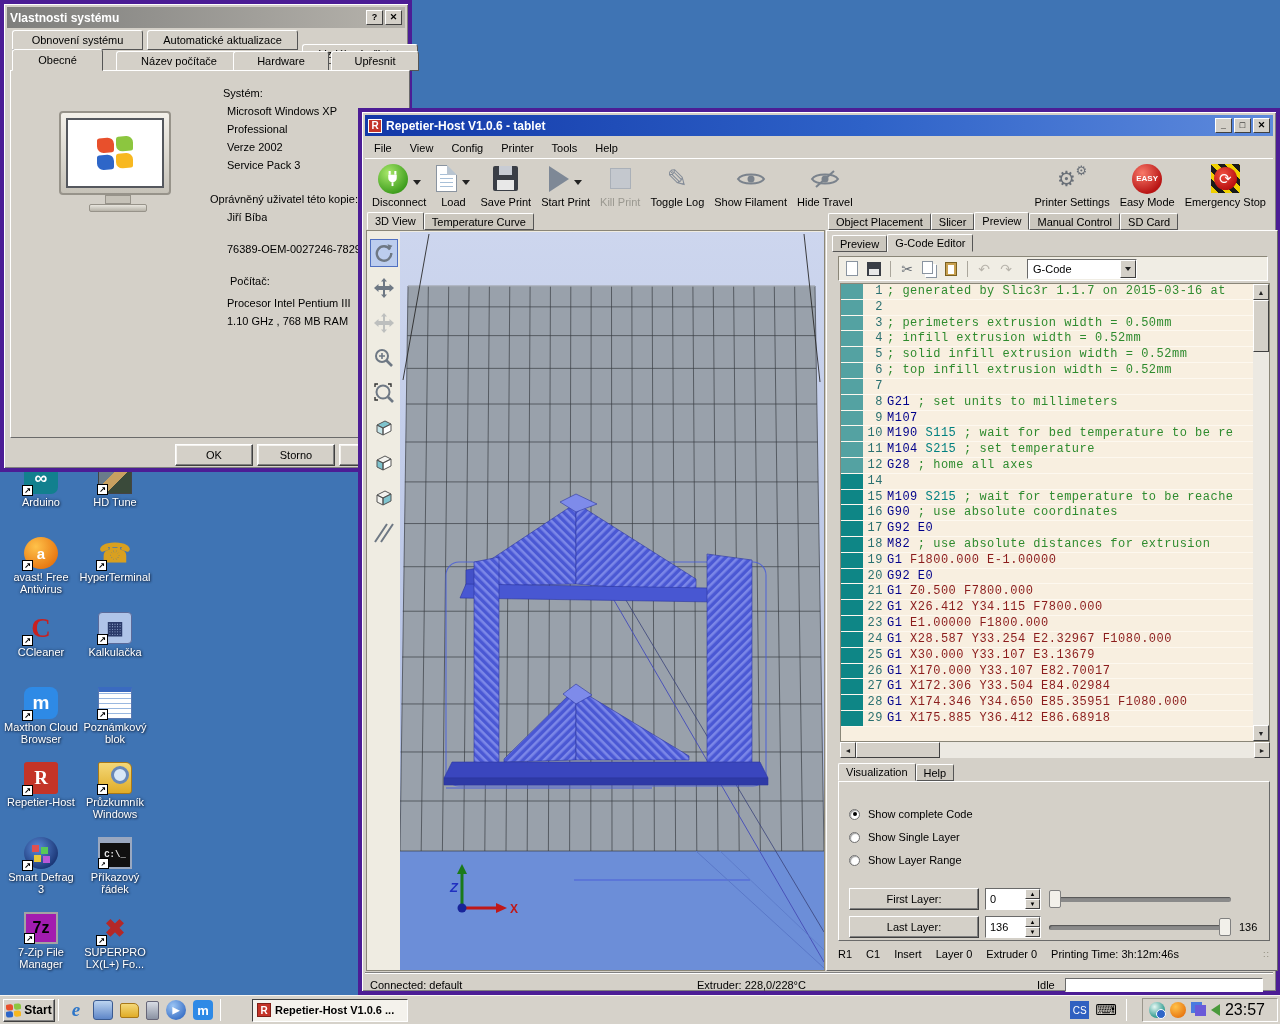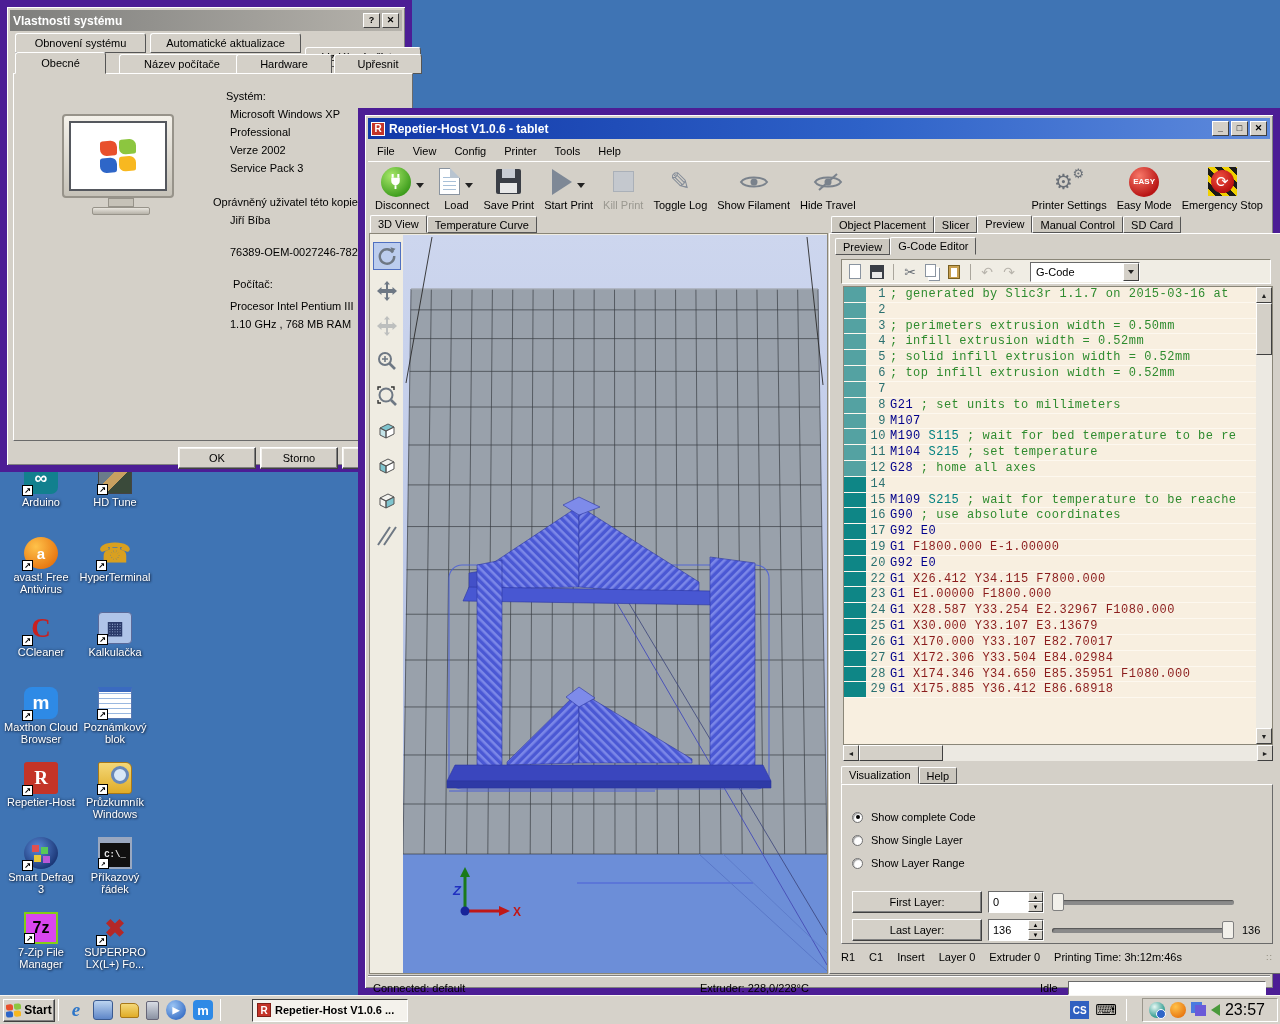--- a/index.html
+++ b/index.html
@@ -23,26 +23,26 @@
   .g-ccleaner{color:#C82020;font-size:27px;font-family:"Liberation Serif",serif;}
   .g-calc{background:#AFC4E8;border:1px solid #5A6A9A;border-radius:4px;color:#2A3A6A;font-size:18px;}
   .g-maxthon{background:#2E8AE6;border-radius:8px;color:#fff;font-size:19px;}
   .g-notepad{background:repeating-linear-gradient(0deg,#fff 0 4px,#9AB8E0 4px 5px);border:1px solid #5A78B0;border-top:5px solid #3A6AC0;}
   .g-repetier{background:#C43428;border-radius:3px;color:#fff;font-size:19px;font-family:"Liberation Serif",serif;}
   .g-explorer{background:linear-gradient(#F4D878,#E0AC28);border:1px solid #A87818;border-radius:2px 6px 3px 3px;position:relative;}
   .g-explorer::after{content:'';position:absolute;right:2px;top:3px;width:12px;height:12px;border:3px solid #6888B8;border-radius:50%;background:#D8E8F8;}
   .g-defrag{background:radial-gradient(circle at 40% 35%,#5A8AD8,#16306E 80%);border-radius:50%;position:relative;}
   .g-defrag::after{content:'';position:absolute;left:8px;top:8px;width:7px;height:7px;background:#E05050;box-shadow:9px 2px 0 #58C858,2px 10px 0 #E8C838,11px 11px 0 #B858D8;}
   .g-cmd{background:#101010;border:2px solid #9AA8C0;border-top:6px solid #9AA8C0;color:#E8E8E8;font-family:"Liberation Mono",monospace;font-size:9px;letter-spacing:0;}
-  .g-sevenzip{background:#d946ef;border:2px solid #84cc16;color:#000;font-size:16px;}
+  .g-sevenzip{background:#a21caf;border:2px solid #a3a3a3;color:#000;font-size:16px;}
   .g-superpro{color:#B42828;font-size:25px;}
 
   
   .cwin { position:absolute; background:#D4D0C8;
-    border:7px solid #4c1d95; box-shadow:inset 1px 1px 0 #fff, inset -1px -1px 0 #808080, inset 2px 2px 0 #D4D0C8; }
+    border:4px solid #4c1d95; box-shadow:inset 1px 1px 0 #fff, inset -1px -1px 0 #808080, inset 2px 2px 0 #D4D0C8; }
   .tbar { position:absolute; left:3px; right:3px; top:3px; height:21px; display:flex;
     align-items:center; padding:0 3px; color:#fff; font-weight:bold; font-size:12px; }
   .tbar.inactive { background:linear-gradient(90deg,#7E7E7C,#B6B3AC); }
   .tbar.active { background:linear-gradient(90deg,#1238A8,#2E62C8 55%,#5E8ADC); }
   .tctl { margin-left:auto; display:flex; gap:2px; }
   .tbtn2 { width:17px; height:15px; background:#D4D0C8; border:1px solid;
     border-color:#fff #404040 #404040 #fff; font-size:9px; font-weight:bold; color:#000;
     display:flex; align-items:center; justify-content:center; line-height:1; }
 
   
@@ -215,21 +215,21 @@
   .q-folder { background:linear-gradient(#F4D878,#E0AC28); border:1px solid #A87818; border-radius:2px 5px 2px 2px; width:19px; height:15px; }
   .q-dev { background:linear-gradient(#D8DCE4,#8A92A2); border:1px solid #667; width:13px; height:19px; border-radius:2px; }
   .q-mp { background:radial-gradient(circle at 35% 30%,#9AC4F4,#1E58B8); border-radius:50%; color:#fff; font-size:9px; }
   .q-mx { background:#2E8AE6; border-radius:4px; color:#fff; font-size:13px; }
   #taskbtn { margin-left:28px; width:156px; height:23px; background:#F4F2EC; border:1px solid;
     border-color:#404040 #fff #fff #404040; display:flex; align-items:center; padding:0 4px; gap:4px; font-weight:bold; }
   #taskbtn .ric { width:14px; height:14px; background:#C43428; border:1px solid #802018; color:#fff;
     font-size:10px; font-weight:bold; display:flex; align-items:center; justify-content:center; flex:none; }
   #taskbtn span { white-space:nowrap; overflow:hidden; }
   #tray-left { margin-left:auto; display:flex; align-items:center; gap:6px; }
-  #lang { width:19px; height:18px; background:#3060C0; color:#fff; font-size:10px; font-weight:bold;
+  #lang { width:19px; height:18px; background:#3060C0; color:#fff; font-size:10px; font-weight:normal;
     display:flex; align-items:center; justify-content:center; }
   #kbd { font-size:15px; }
   #traybox { display:flex; align-items:center; gap:5px; height:24px; border:1px solid;
     border-color:#9A968C #fff #fff #9A968C; padding:0 8px 0 6px; margin:0 2px 0 6px; }
   .tri { width:16px; height:16px; border-radius:50%; }
   .t-ball { background:radial-gradient(circle at 35% 30%,#E8F8F4,#2E9A8E 70%); position:relative; }
   .t-ball::after { content:''; position:absolute; right:-1px; bottom:-1px; width:8px; height:8px; border-radius:50%; background:#2E66C8; border:1px solid #fff; }
   .t-avast { background:radial-gradient(circle at 35% 30%,#FFC24A,#E87812 75%); }
   .t-net { border-radius:0; background:#6A5AD8; box-shadow:-4px -3px 0 #4A7AE0; margin-left:4px; width:11px; height:11px; }
   .t-vol { border-radius:0; width:0; height:0; border:6px solid transparent; border-right:9px solid #4A9A3C; border-left:0; }
@@ -773,27 +773,37 @@
               <div class="lnum">16</div>
               <div class="ltxt"><span class="tk-cmd">G90 </span><span class="tk-cmt">; use absolute coordinates</span></div>
             </div>
             <div class="crow">
               <div class="gut"></div>
               <div class="lnum">17</div>
               <div class="ltxt"><span class="tk-cmd">G92 E0</span></div>
             </div>
             <div class="crow">
               <div class="gut"></div>
+              <div class="lnum">18</div>
+              <div class="ltxt"><span class="tk-cmd">M82 </span><span class="tk-cmt">; use absolute distances for extrusion</span></div>
+            </div>
+            <div class="crow">
+              <div class="gut"></div>
               <div class="lnum">19</div>
               <div class="ltxt"><span class="tk-cmd">G1 </span><span class="tk-prm">F1800.000 E-1.00000</span></div>
             </div>
             <div class="crow">
               <div class="gut"></div>
               <div class="lnum">20</div>
               <div class="ltxt"><span class="tk-cmd">G92 E0</span></div>
+            </div>
+            <div class="crow">
+              <div class="gut"></div>
+              <div class="lnum">21</div>
+              <div class="ltxt"><span class="tk-cmd">G1 </span><span class="tk-prm">Z0.500 F7800.000</span></div>
             </div>
             <div class="crow">
               <div class="gut"></div>
               <div class="lnum">22</div>
               <div class="ltxt"><span class="tk-cmd">G1 </span><span class="tk-prm">X26.412 Y34.115 F7800.000</span></div>
             </div>
             <div class="crow">
               <div class="gut"></div>
               <div class="lnum">23</div>
               <div class="ltxt"><span class="tk-cmd">G1 </span><span class="tk-prm">E1.00000 F1800.000</span></div>

